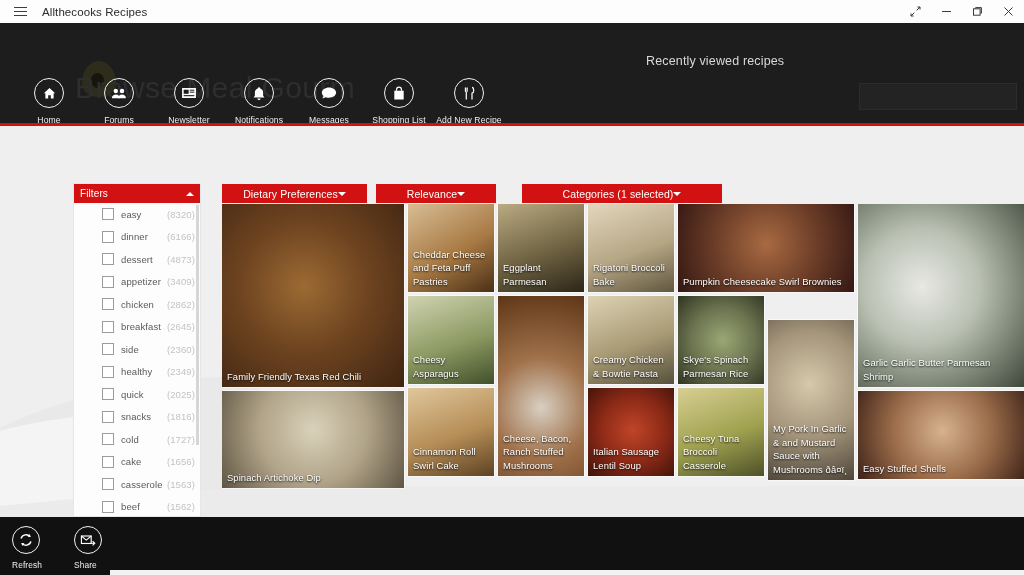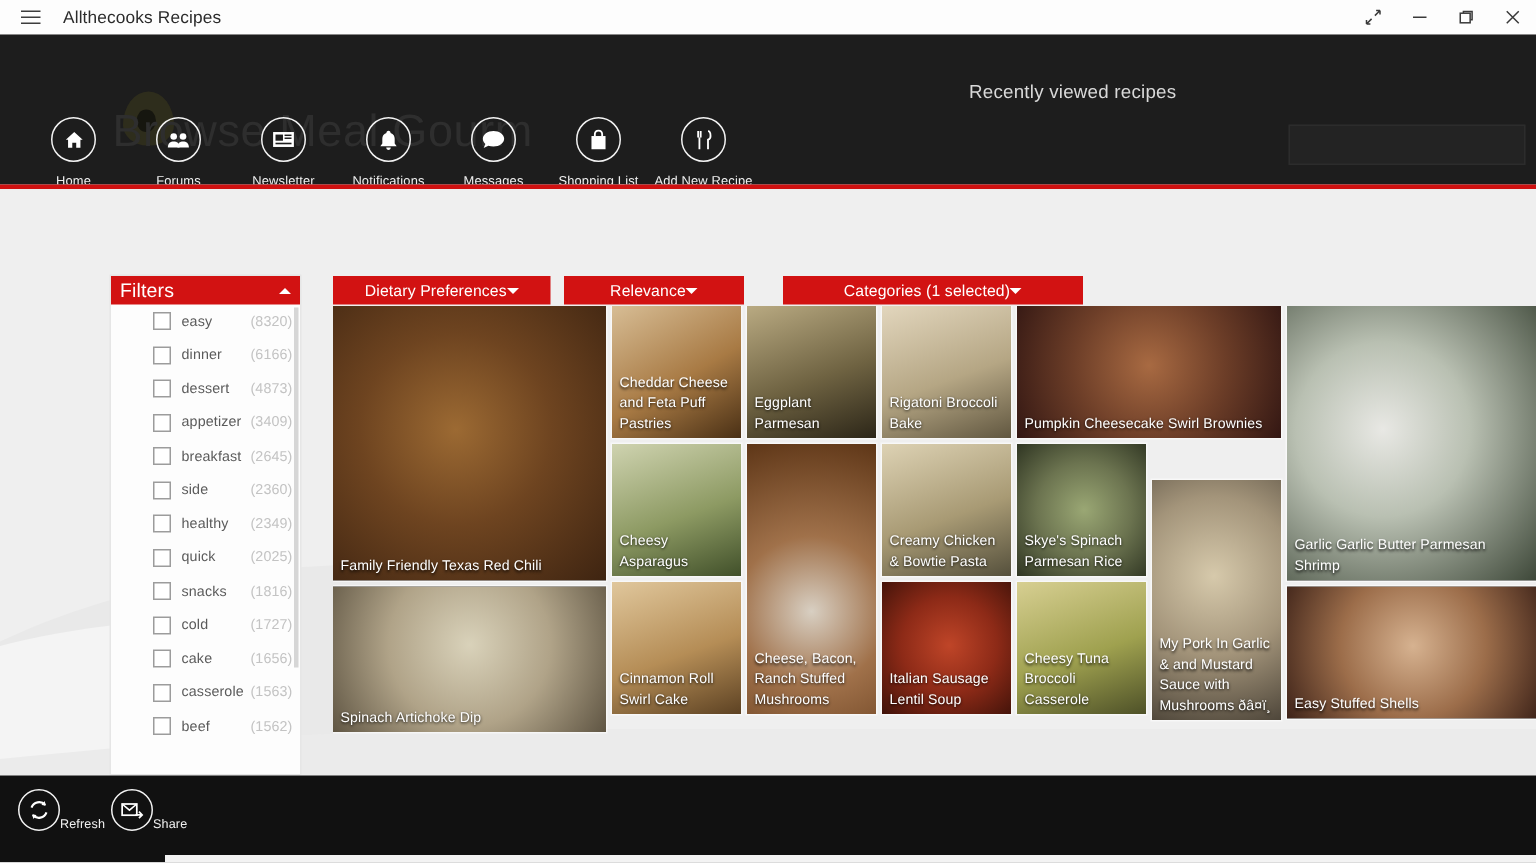--- a/index.html
+++ b/index.html
@@ -87,21 +87,21 @@
 
   
   .filters{
     position:absolute;left:74px;top:58px;width:126px;height:332px;
     background:#fdfdfd;box-shadow:0 0 0 1px #e6e6e6;
   }
   .filters-head{
     height:19px;background:#d21212;display:flex;align-items:center;
     padding:0 6px;justify-content:space-between;
   }
-  .filters-head span{font-size:13px;color:#fff;letter-spacing:.1px;}
+  .filters-head span{font-size:10px;color:#fff;letter-spacing:.1px;}
   .chev-up{width:0;height:0;border-left:4px solid transparent;border-right:4px solid transparent;border-bottom:4px solid #fff;}
   .chev-dn{width:0;height:0;border-left:4px solid transparent;border-right:4px solid transparent;border-top:4px solid #fff;}
   .filters-list{height:313px;overflow:hidden;position:relative;}
   .frow{
     height:22.5px;display:flex;align-items:center;padding:0 5px 0 8px;margin-left:20px;
   }
   .fbox{
     width:10px;height:10px;border:1px solid #9c9c9c;background:#fff;flex:0 0 auto;
   }
   .flabel{font-size:9.5px;color:#5a5a5a;margin-left:7px;letter-spacing:.1px;}
@@ -132,21 +132,21 @@
     position:absolute;left:5px;right:4px;bottom:4px;
     font-size:9.4px;line-height:13.5px;color:#fff;
     text-shadow:0 1px 2px rgba(0,0,0,.9);letter-spacing:.1px;
   }
 
   
   .appbar{
     position:absolute;left:0;top:517px;width:1024px;height:58px;background:#111111;
   }
   .appbar-row{position:absolute;left:12px;top:9px;display:flex;}
-  .abitem{width:62px;display:flex;flex-direction:row;align-items:flex-end;cursor:default;}
+  .abitem{width:62px;display:flex;flex-direction:column;align-items:flex-start;cursor:default;}
   .abicon{
     width:26px;height:26px;border-radius:50%;border:1.5px solid #f2f2f2;
     display:flex;align-items:center;justify-content:center;
   }
   .ablabel{margin-top:6px;font-size:8.4px;color:#f0f0f0;letter-spacing:.1px;white-space:nowrap;}
   .appbar-strip{
     position:absolute;left:110px;top:53px;width:914px;height:5px;background:#f3f3f3;
   }
 </style>
 </head>
@@ -292,20 +292,25 @@
           </div>
         <div class="frow">
             <span class="fbox"></span>
             <span class="flabel">dessert</span>
             <span class="fcount">(4873)</span>
           </div>
         <div class="frow">
             <span class="fbox"></span>
             <span class="flabel">appetizer</span>
             <span class="fcount">(3409)</span>
+          </div>
+        <div class="frow">
+            <span class="fbox"></span>
+            <span class="flabel">chicken</span>
+            <span class="fcount">(2862)</span>
           </div>
         <div class="frow">
             <span class="fbox"></span>
             <span class="flabel">breakfast</span>
             <span class="fcount">(2645)</span>
           </div>
         <div class="frow">
             <span class="fbox"></span>
             <span class="flabel">side</span>
             <span class="fcount">(2360)</span>

